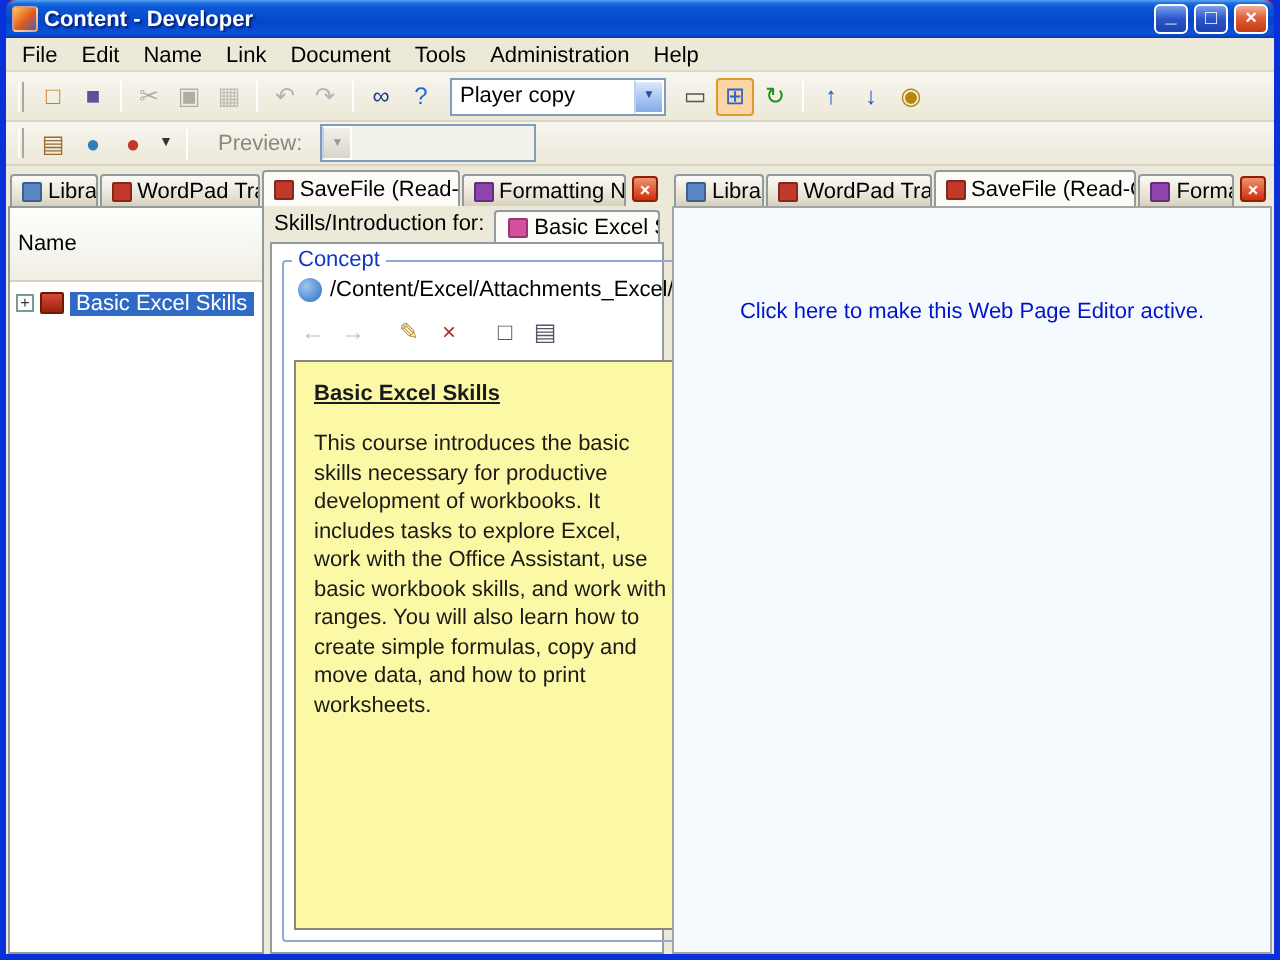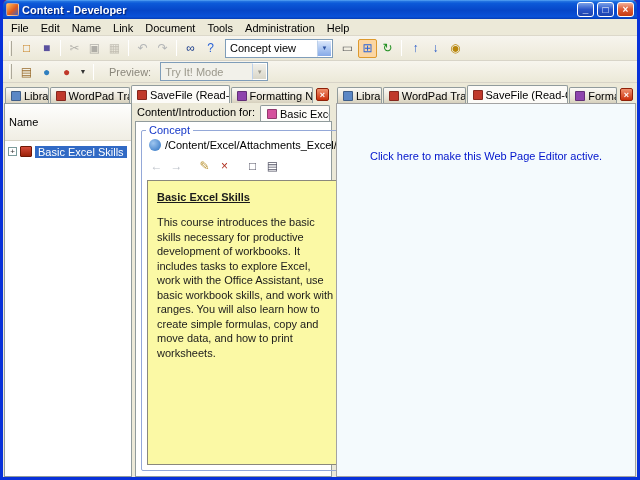--- a/index.html
+++ b/index.html
@@ -147,21 +147,21 @@
         <span class="ic disabled" style="color: rgb(68, 68, 85);">▣</span>
         <span class="ic disabled" style="color: rgb(138, 109, 59);">▦</span>
         <span class="tb-sep"></span>
         <span class="ic disabled" style="color: rgb(36, 88, 200);">↶</span>
         <span class="ic disabled" style="color: rgb(36, 88, 200);">↷</span>
         <span class="tb-sep"></span>
         <span class="ic" style="color: rgb(26, 60, 140);">∞</span>
         <span class="ic" style="color: rgb(42, 99, 216);">?</span>
       </span>
     <div class="combo">
-      <span class="val">Concept view</span>
+      <span class="val">Player copy</span>
       <span class="cbtn">▼</span>
     </div>
     <span class="icrow" id="tb1-right">
         <span class="ic" style="color: rgb(85, 85, 85);">▭</span>
         <span class="ic pressed" style="color: rgb(42, 99, 216);">⊞</span>
         <span class="ic" style="color: rgb(31, 143, 31);">↻</span>
         <span class="tb-sep"></span>
         <span class="ic" style="color: rgb(36, 88, 200);">↑</span>
         <span class="ic" style="color: rgb(36, 88, 200);">↓</span>
         <span class="ic" style="color: rgb(184, 134, 11);">◉</span>
@@ -172,21 +172,20 @@
     <span class="grip"></span>
     <span class="icrow" id="tb2-icons">
         <span class="ic" style="color: rgb(154, 109, 47);">▤</span>
         <span class="ic" style="color: rgb(47, 127, 191);">●</span>
         <span class="ic" style="color: rgb(192, 57, 43);">●</span>
         <span class="ic small" style="color: rgb(51, 51, 51);">▼</span>
         <span class="tb-sep"></span>
       </span>
     <span class="lbl-gray">Preview:</span>
     <div class="combo disabled">
-      <span class="val">Try It! Mode</span>
       <span class="cbtn">▼</span>
     </div>
   </div>
 
   <div class="main">
 
     <div class="pane pane-left">
       <div class="tabstrip">
         <div class="tabs" id="left-tabs">
             <div class="tab">
@@ -215,21 +214,21 @@
               <div class="tree-row">
                 <span class="expander">+</span>
                 <span class="tree-ic"></span>
                 <span class="tree-label selected">Basic Excel Skills</span>
               </div>
             </div>
         </div>
         <div class="vsplit"></div>
         <div class="concept-panel">
           <div class="concept-header">
-            <span class="concept-for">Content/Introduction for:</span>
+            <span class="concept-for">Skills/Introduction for:</span>
             <div class="mini-tab">
               <span class="tab-ic"></span>
               <span>Basic Excel Skills</span>
             </div>
           </div>
           <div class="concept-body">
             <div class="groupbox">
               <span class="group-label">Concept</span>
               <div class="path-row">
                 <span class="path-ic"></span>

